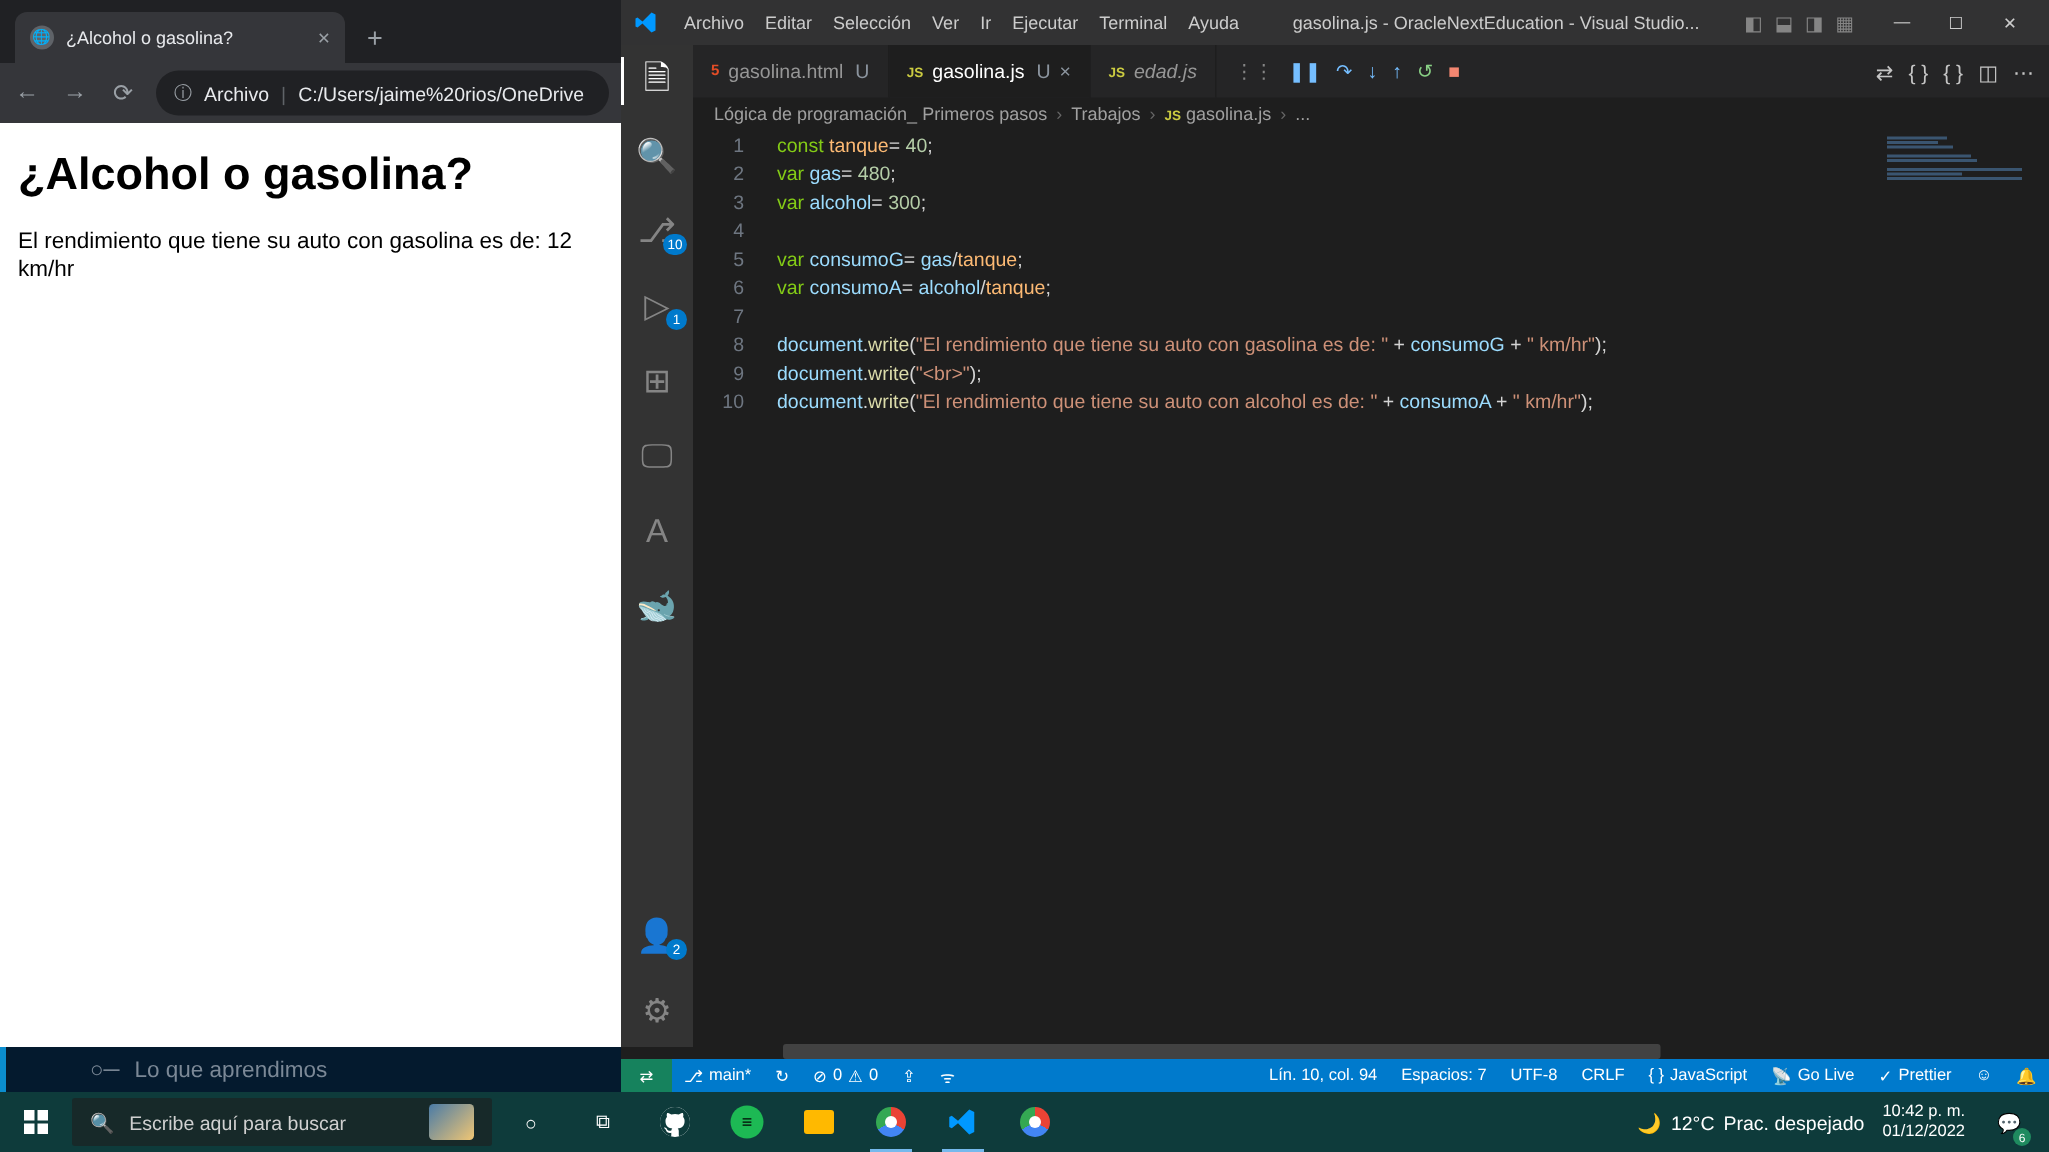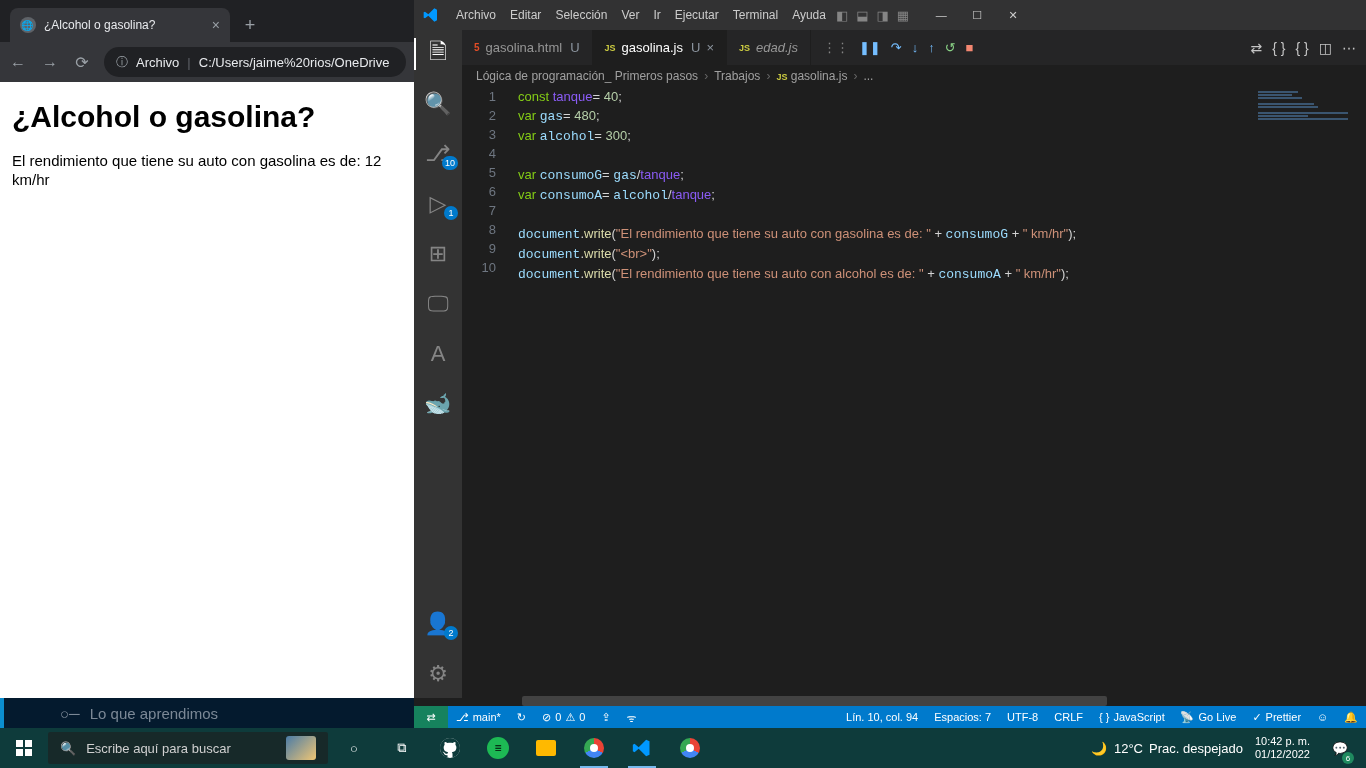--- a/index.html
+++ b/index.html
@@ -56,21 +56,21 @@
 .debug-toolbar .stop{color:#f48771;}
 
 
 .breadcrumbs{position:absolute;left:48px;top:65px;right:120px;height:22px;display:flex;align-items:center;gap:6px;padding-left:14px;color:#a0a0a0;font-size:12px;}
 .breadcrumbs .sep{color:#666;}
 
 
 .editor{position:absolute;left:48px;top:87px;right:0;bottom:20px;background:#1e1e1e;font-family:Consolas,"Courier New",monospace;font-size:13px;line-height:19px;}
 .gutter{position:absolute;left:0;top:0;width:46px;text-align:right;color:#6e7681;padding-right:12px;}
 .code{position:absolute;left:56px;top:0;right:120px;white-space:pre;color:#d4d4d4;}
-.kw{color:#84cc16;} .var{color:#9cdcfe;font-family:Liberation Mono, monospace;} .num{color:#b5cea8;} .fn{color:#dcdcaa;} .str{color:#ce9178;} .obj{color:#8b5cf6;}
+.kw{color:#84cc16;} .var{color:#9cdcfe;} .num{color:#b5cea8;} .fn{color:#dcdcaa;} .str{color:#ce9178;} .obj{color:#fdba74;}
 .minimap{position:absolute;right:16px;top:0;width:100px;height:100%;background:#1e1e1e;}
 .mini-line{position:absolute;left:8px;height:2px;background:#3a5570;}
 .editor-scroll{position:absolute;right:0;top:0;width:14px;height:100%;}
 .scroll-hz{position:absolute;left:60px;bottom:2px;right:130px;height:10px;}
 .scroll-hz-thumb{position:absolute;left:0;top:0;height:10px;width:82%;background:#424242;border-radius:2px;}
 
 
 .vsc-status{position:absolute;left:0;bottom:0;right:0;height:22px;background:#007acc;color:#fff;display:flex;align-items:center;font-size:11px;}
 .vsc-status .remote{background:#16825d;width:34px;height:100%;display:flex;align-items:center;justify-content:center;}
 .vsc-status .seg{padding:0 8px;display:flex;align-items:center;gap:4px;}
@@ -134,20 +134,21 @@
     <div class="vsc-menu" id="vsc-menu">
         <span>Archivo</span>
         <span>Editar</span>
         <span>Selección</span>
         <span>Ver</span>
         <span>Ir</span>
         <span>Ejecutar</span>
         <span>Terminal</span>
         <span>Ayuda</span>
       </div>
+    <div class="title-text">gasolina.js - OracleNextEducation - Visual Studio...</div>
     <div class="layout-icons">
       <span>◧</span>
       <span>⬓</span>
       <span>◨</span>
       <span>▦</span>
     </div>
     <div class="win-controls">
       <div>—</div>
       <div>☐</div>
       <div>✕</div>

